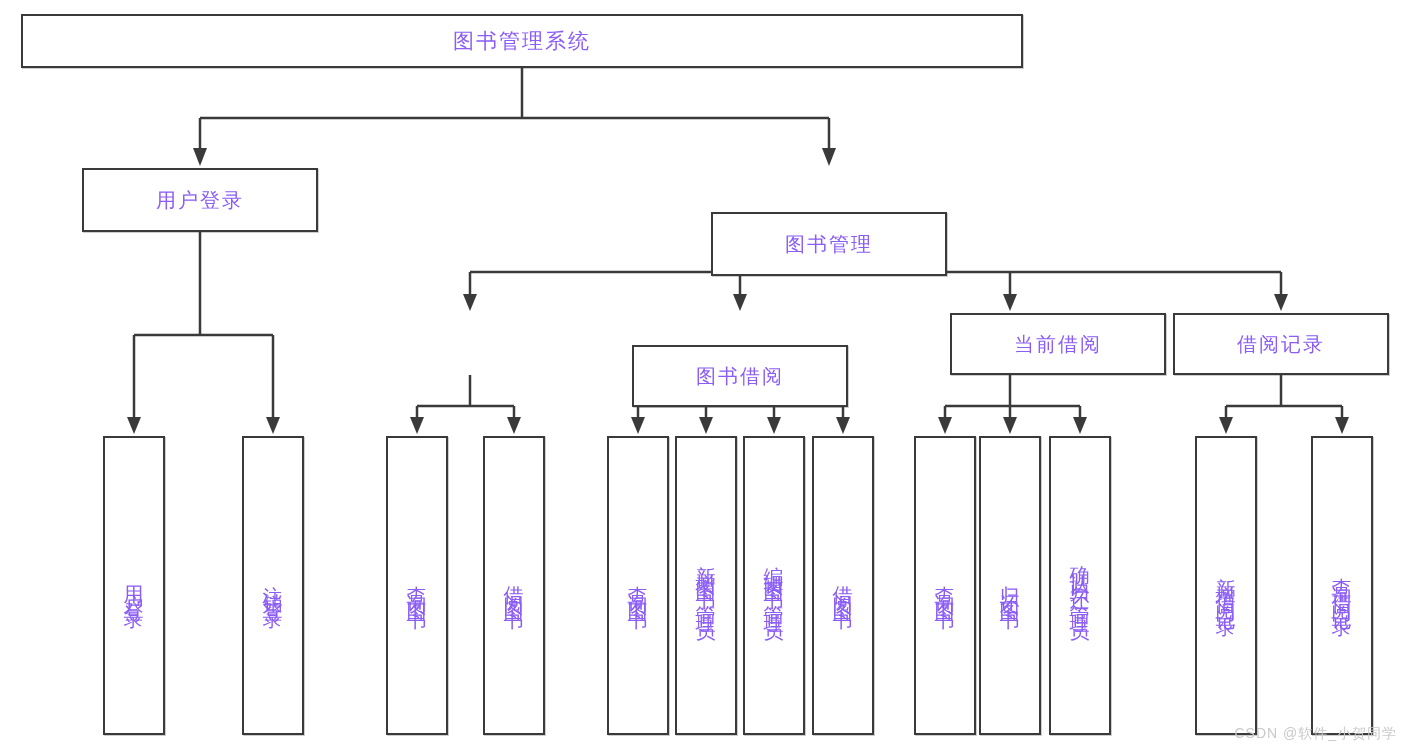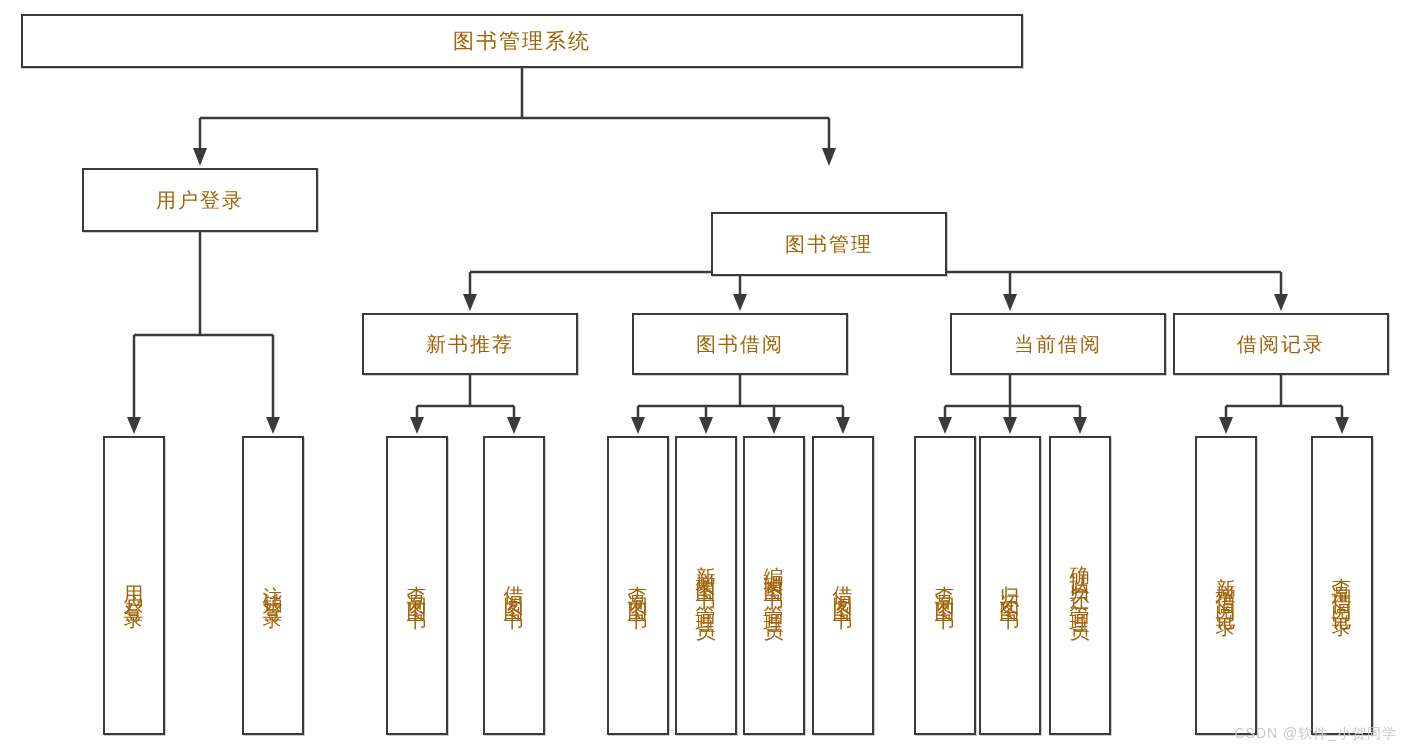--- a/index.html
+++ b/index.html
@@ -18,37 +18,37 @@
     position: absolute;
     inset: 0;
     width: 1405px;
     height: 747px;
   }
 
   .node {
     position: absolute;
     background: #ffffff;
     border: 2.5px solid #3a3a3a;
-    color: #a16207;
+    color: #8b5cf6;
     display: flex;
     align-items: center;
     justify-content: center;
     font-size: 20px;
     letter-spacing: 2px;
     box-shadow: 1px 1px 0 rgba(60,60,60,0.25);
   }
 
   .node.root  { left: 21px;  top: 14px;  width: 1002px; height: 54px; font-size: 21px; }
 
   .node.l2a   { left: 82px;  top: 168px; width: 236px;  height: 64px; }
   .node.l2b   { left: 711px; top: 168px; width: 236px;  height: 64px; margin-top: 44px; }
 
   .node.l3    { top: 313px;  width: 216px; height: 62px; }
   .node.l3a   { left: 362px; }
-  .node.l3b   { left: 632px; }
+  .node.l3b   { left: 632px; margin-top: 32px; }
   .node.l3c   { left: 950px; font-family: Liberation Mono, monospace; }
   .node.l3d   { left: 1173px; }
 
   .node.leaf {
     top: 436px;
     width: 62px;
     height: 299px;
     writing-mode: vertical-rl;
     text-orientation: mixed;
     letter-spacing: 8px;
@@ -152,21 +152,20 @@
       <polygon points="1219,417 1233,417 1226,434"></polygon>
       <polygon points="1335,417 1349,417 1342,434"></polygon>
     </g>
   </svg>
 
   <div class="node root">图书管理系统</div>
 
   <div class="node l2a">用户登录</div>
   <div class="node l2b">图书管理</div>
 
-  <div class="node l3 l3a">新书推荐</div>
   <div class="node l3 l3b">图书借阅</div>
   <div class="node l3 l3c">当前借阅</div>
   <div class="node l3 l3d">借阅记录</div>
 
   <div class="node leaf leaf1">用户登录</div>
   <div class="node leaf leaf2">注销登录</div>
 
   <div class="node leaf leaf3">查询图书</div>
   <div class="node leaf leaf4">借阅图书</div>
 

